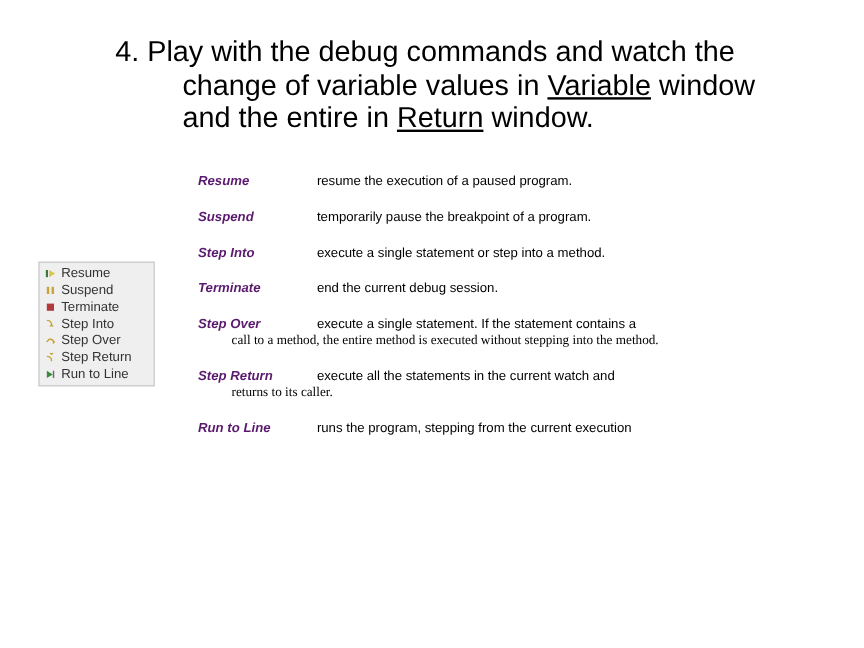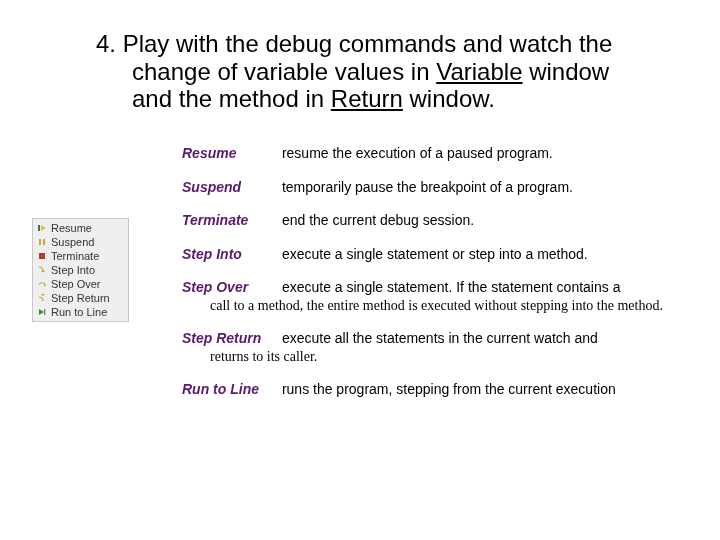--- a/index.html
+++ b/index.html
@@ -13,21 +13,21 @@
     position: relative;
   }
   .heading {
     position: absolute;
     left: 96px;
     top: 30px;
     width: 560px;
     font-size: 24px;
     line-height: 1.15;
   }
-  .heading .indent { margin-left: 36px; display: block; }
+  .heading .indent { margin-left: 56px; display: block; }
   .var-word, .con-word { text-decoration: underline; }
 
   .menu {
     position: absolute;
     left: 32px;
     top: 218px;
     width: 95px;
     background: #efefef;
     border: 1px solid #c8c8c8;
     font-size: 11px;
@@ -38,37 +38,37 @@
     align-items: center;
     gap: 4px;
     padding: 1px 4px;
     color: #333;
   }
   .menu-item .ic { width: 10px; height: 10px; display:flex; align-items:center; justify-content:center; }
   .ic svg { display:block; }
 
   .defs {
     position: absolute;
-    left: 182px;
+    left: 165px;
     top: 145px;
     width: 510px;
-    font-size: 14px;
+    font-size: 11px;
   }
   .def-row { margin-bottom: 16px; line-height: 1.25; }
   .def-term { font-weight: bold; font-style: italic; color: #5a1a6e; display:inline-block; min-width: 88px; margin-right: 8px; }
   .def-cont { display:block; margin-left: 28px; font-family: Liberation Serif, serif; }
 </style>
 </head>
 <body>
 
 <div class="heading">
   <span>4. Play with the debug commands and watch the</span><br>
   <span class="indent">
     <span>change of variable values in </span><span class="var-word">Variable</span><span> window</span><br>
-    <span>and the method in </span><span class="con-word">Return</span><span> window.</span>
+    <span>and the entire in </span><span class="con-word">Return</span><span> window.</span>
   </span>
 </div>
 
 <div class="menu">
   <div class="menu-item">
     <span class="ic">
         <svg width="8" height="8">
           <rect x="0" y="1" width="2" height="6" fill="#3a7a3a"></rect>
           <polygon points="3,1 8,4 3,7" fill="#d8c84a"></polygon>
         </svg>
@@ -133,26 +133,26 @@
 <div class="defs">
   <div class="def-row">
     <span class="def-term">Resume</span>
     <span>resume the execution of a paused program.</span>
   </div>
   <div class="def-row">
     <span class="def-term">Suspend</span>
     <span>temporarily pause the breakpoint of a program.</span>
   </div>
   <div class="def-row">
+    <span class="def-term">Step Into</span>
+    <span>execute a single statement or step into a method.</span>
+  </div>
+  <div class="def-row">
     <span class="def-term">Terminate</span>
     <span>end the current debug session.</span>
-  </div>
-  <div class="def-row">
-    <span class="def-term">Step Into</span>
-    <span>execute a single statement or step into a method.</span>
   </div>
   <div class="def-row">
     <span class="def-term">Step Over</span>
     <span>execute a single statement. If the statement contains a</span>
     <span class="def-cont">call to a method, the entire method is executed without stepping into the method.</span>
   </div>
   <div class="def-row">
     <span class="def-term">Step Return</span>
     <span>execute all the statements in the current watch and</span>
     <span class="def-cont">returns to its caller.</span>

